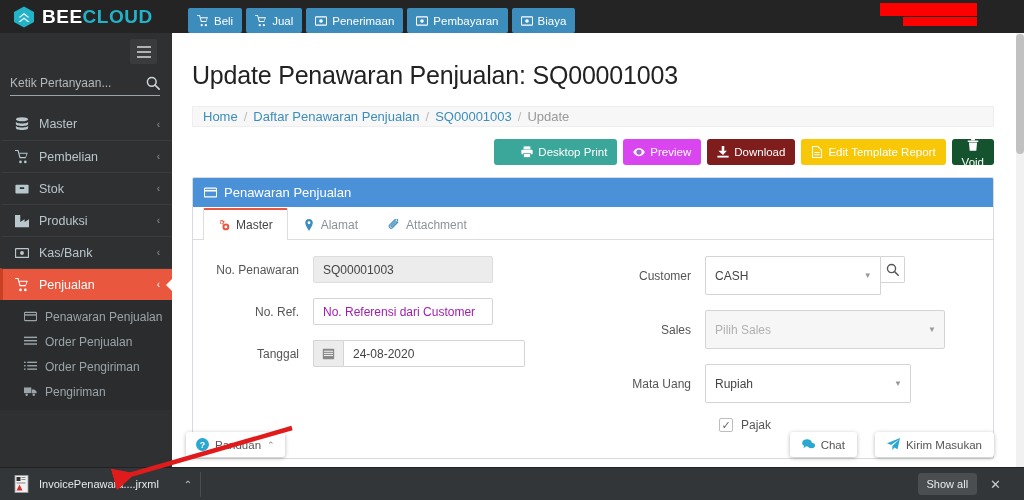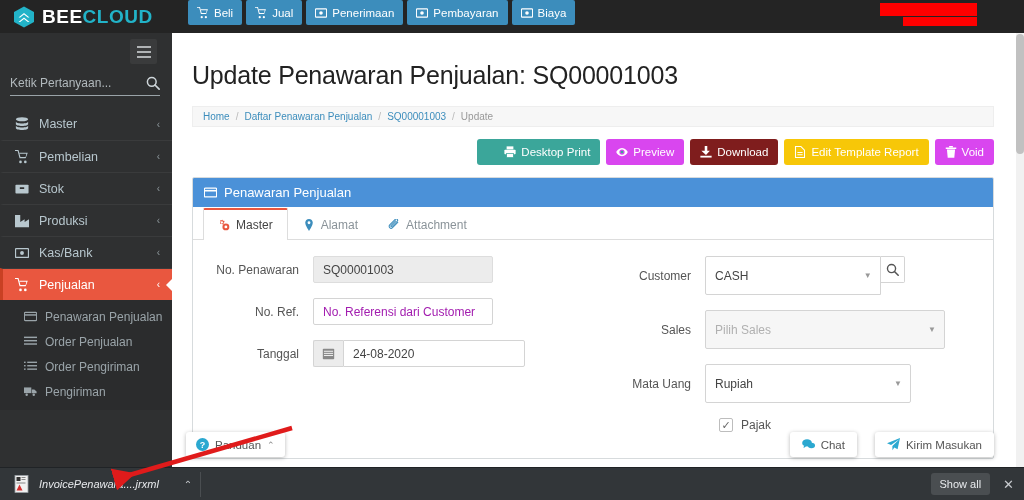--- a/index.html
+++ b/index.html
@@ -8,21 +8,21 @@
     width: 1024px; height: 500px;
     font-family: "Liberation Sans", sans-serif;
     overflow: hidden;
     background: #ffffff;
   }
   #app { position: relative; width: 1024px; height: 500px; }
 
   
   .topbar {
     position: absolute; top: 0; left: 0; width: 1024px; height: 33px;
-    background: #242424; display: flex; align-items: flex-start;
+    background: #242424; display: flex; align-items: flex-end;
   }
   .brand { width: 180px; height: 33px; display: flex; align-items: center; padding-left: 12px; }
   .brand-logo { width: 24px; height: 24px; flex: 0 0 24px; margin-right: 6px; }
   .brand-text { font-size: 19px; font-weight: bold; letter-spacing: 0.5px; line-height: 1; }
   .brand-bee { color: #ffffff; }
   .brand-cloud { color: #22b3c8; }
   .navbtns { display: flex; align-items: center; gap: 4px; margin-left: 8px; }
   .navbtn {
     background: #3c8dbc; color: #ffffff; font-size: 11.5px;
     height: 25px; padding: 0 9px; border: none; border-radius: 2px;
@@ -91,40 +91,40 @@
   .scroll-track { position: absolute; top: 33px; right: 0; width: 8px; height: 434px; background: #f1f1f1; }
   .scroll-thumb { position: absolute; top: 34px; right: 0; width: 8px; height: 120px; background: #c1c1c1; border-radius: 4px; }
 
   .page-title {
     font-size: 25px; color: #222222; font-weight: normal;
     padding: 28px 0 0 20px; letter-spacing: -0.2px;
   }
   .crumbs {
     margin: 16px 22px 0 20px; background: #f7f7f7; border: 1px solid #eeeeee;
     height: 21px; display: flex; align-items: center; padding: 0 10px;
-    font-size: 10px; gap: 6px;
+    font-size: 13px; gap: 6px;
   }
   .crumbs a { color: #3c8dbc; text-decoration: none; cursor: pointer; }
   .crumbs .sep { color: #bbbbbb; }
   .crumbs .cur { color: #999999; }
 
   .actionbar {
     display: flex; justify-content: flex-end; gap: 6px; padding: 12px 22px 0 0;
   }
   .abtn {
     height: 26px; border: none; border-radius: 3px; color: #ffffff;
     font-size: 11.5px; padding: 0 10px; display: flex; align-items: center; gap: 5px;
     cursor: pointer; white-space: nowrap;
   }
   .abtn .ic { width: 12px; height: 12px; display: inline-flex; }
   .ab-print { background: #3ba69a; padding-left: 27px; }
   .ab-prev { background: #d946ef; }
   .ab-down { background: #7f1d1d; }
   .ab-edit { background: #f7c708; color: #fff; }
-  .ab-void { background: #d946ef; }
+  .ab-void { background: #14532d; flex-direction: column; }
 
   
   .panel {
     margin: 12px 22px 0 20px; border: 1px solid #d7dbdd; background: #ffffff;
     border-radius: 2px; overflow: hidden;
   }
   .panel-head {
     background: #4b91d8; color: #ffffff; height: 29px; display: flex; align-items: center;
     padding: 0 11px; font-size: 13px; gap: 7px;
   }
@@ -213,23 +213,23 @@
   
   .dlbar {
     position: absolute; left: 0; bottom: 0; width: 1024px; height: 33px;
     background: #323639; display: flex; align-items: center; border-top: 1px solid #202326;
   }
   .dlitem {
     display: flex; align-items: center; gap: 9px; height: 25px; margin-left: 10px;
     padding: 0 8px 0 4px; border-right: 1px solid #4a4e51; cursor: pointer;
   }
   .dlicon { width: 16px; height: 18px; display: inline-flex; }
-  .dlname { font-size: 11px; color: #e8eaed; white-space: nowrap; font-style: italic; }
+  .dlname { font-size: 11px; color: #e8eaed; white-space: nowrap; }
   .dlcar { font-size: 10px; color: #c8cbcf; margin-left: 16px; }
-  .dlright { margin-left: auto; display: flex; align-items: center; gap: 10px; padding-right: 7px; }
+  .dlright { margin-left: auto; display: flex; align-items: center; gap: 10px; padding-right: 20px; }
   .showall {
     background: #4a4e51; color: #e8eaed; font-size: 11px; border: none; border-radius: 3px;
     height: 22px; padding: 0 9px; cursor: pointer;
   }
   .dlclose { color: #c8cbcf; font-size: 13px; cursor: pointer; padding: 0 3px; }
 
   
   .arrow-svg { position: absolute; left: 0; top: 0; width: 1024px; height: 500px; pointer-events: none; }
 </style>
 </head>

